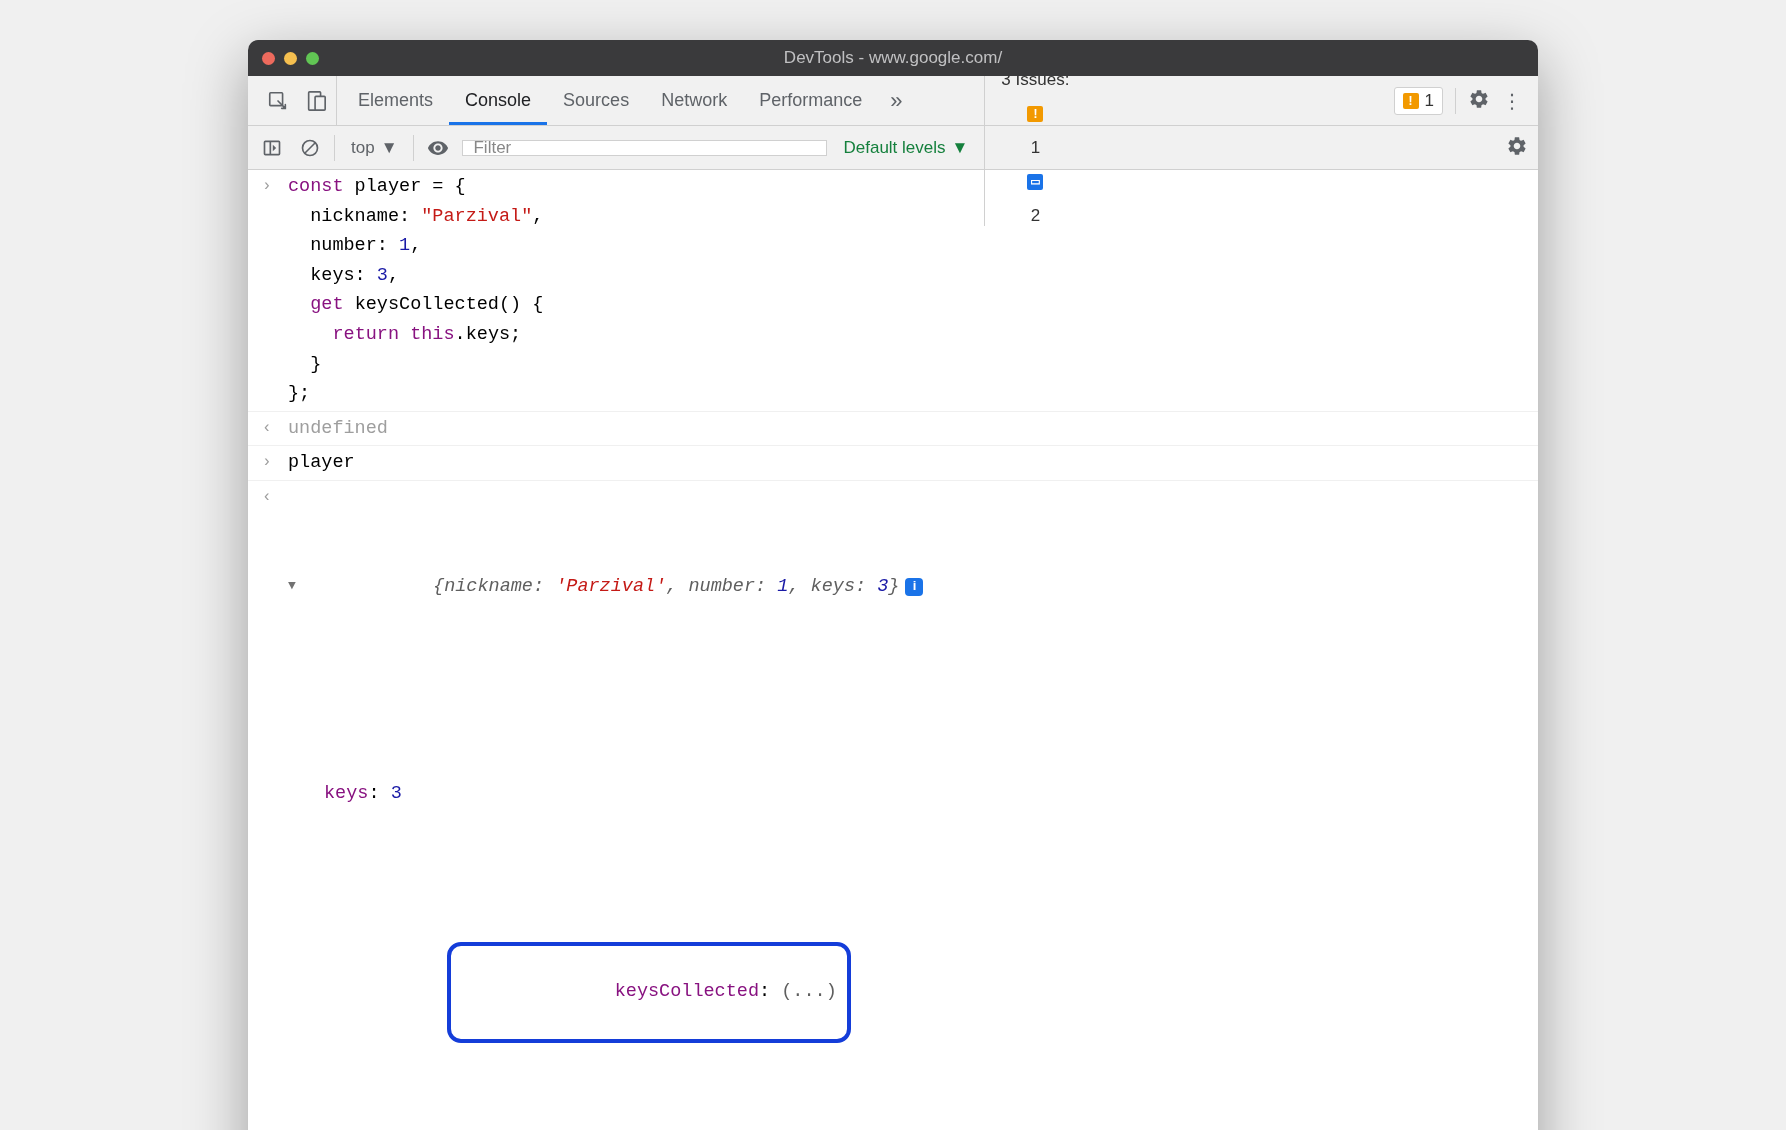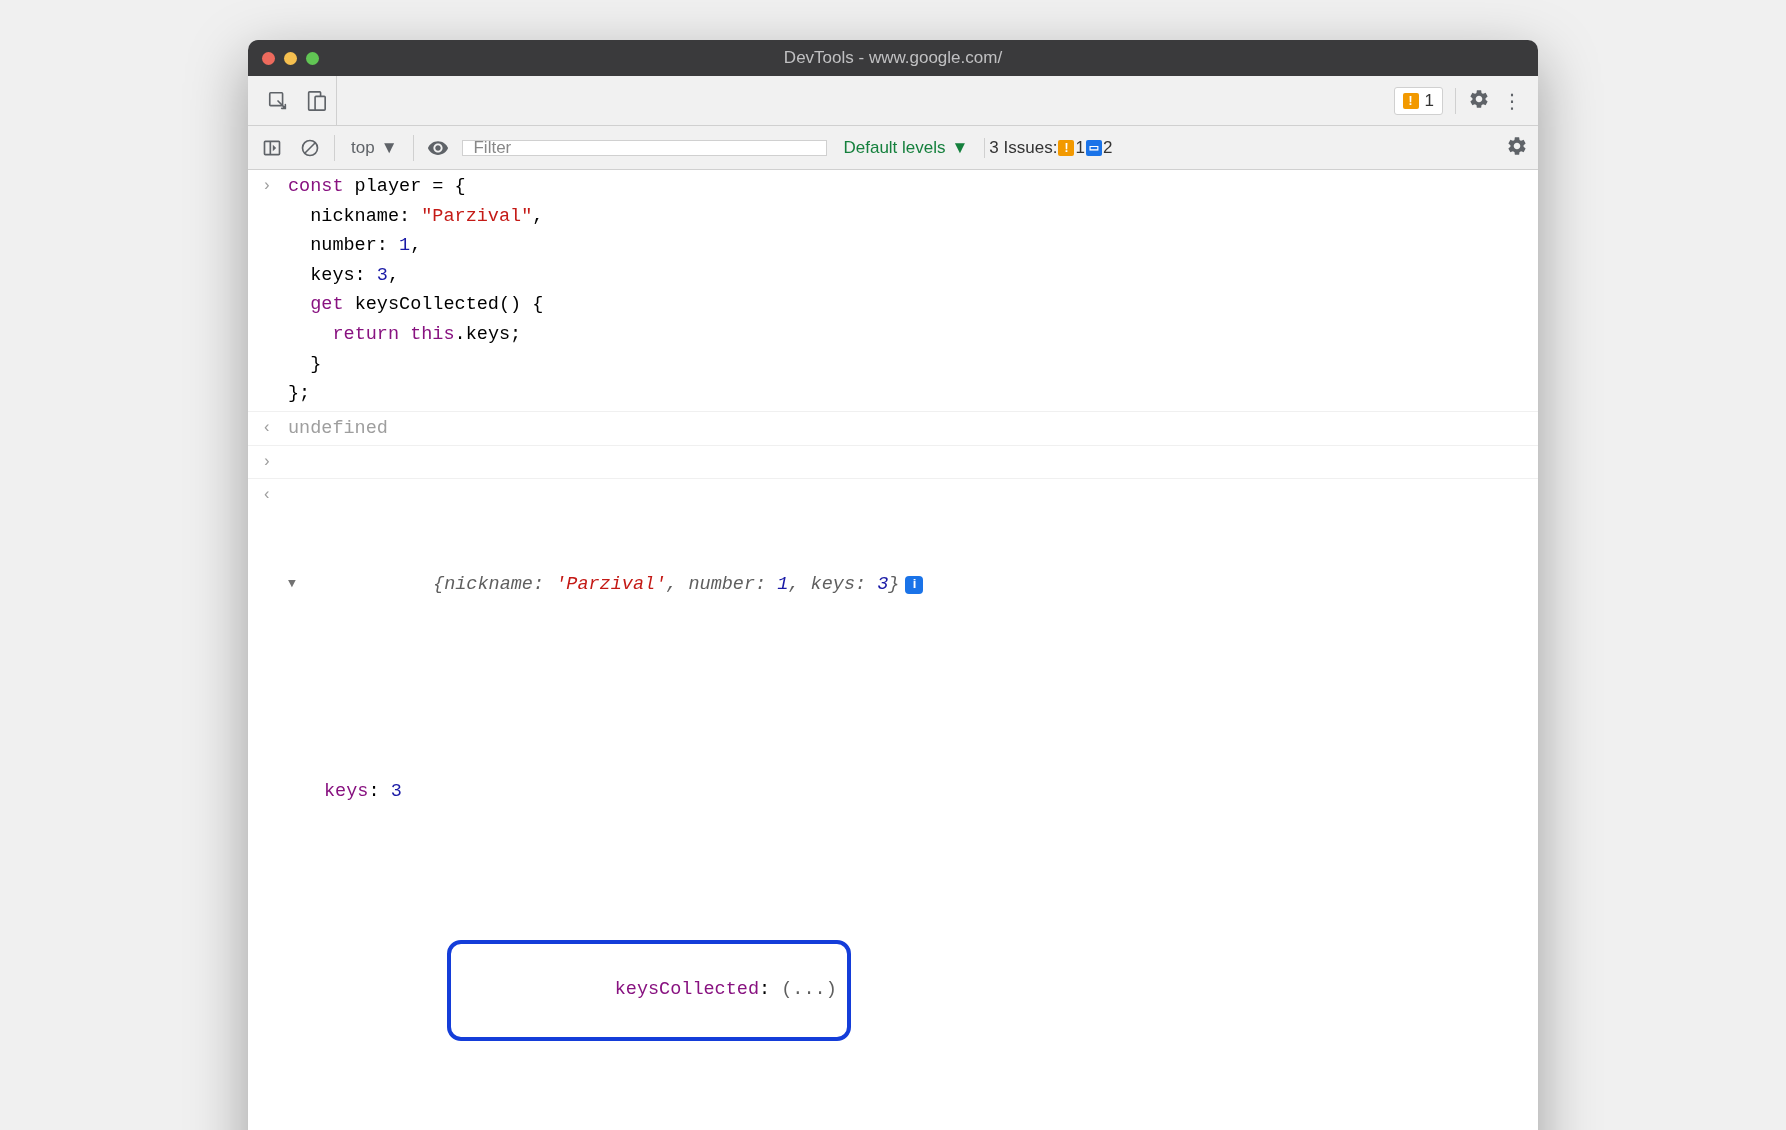--- a/index.html
+++ b/index.html
@@ -173,25 +173,26 @@
       align-items: center;
       gap: 6px;
       color: #15803d;
       font-size: 17px;
       cursor: pointer;
       padding: 0 6px;
     }
     .issues-link {
       display: flex;
       align-items: center;
-      gap: 1px;
+      gap: 16px;
       font-size: 17px;
       color: #333;
       border-left: 1px solid #d0d0d0;
-      padding-left: 4px;
+      padding-left: 16px;
+      flex-direction: column;
     }
     .issue-icon-info {
       width: 16px;
       height: 16px;
       background: #1a73e8;
       border-radius: 2px;
       display: inline-flex;
       align-items: center;
       justify-content: center;
       color: white;
@@ -294,20 +295,28 @@
             <path d="M12 12 L20 20 M16 20 L20 20 L20 16" stroke-linecap="round"></path>
           </svg>
       </div>
       <div class="icon-btn">
         <svg width="22" height="22" viewBox="0 0 24 24" fill="none" stroke="#5f6368" stroke-width="1.8">
             <rect x="4" y="2" width="13" height="20" rx="1"></rect>
             <rect x="11" y="7" width="11" height="15" rx="1" fill="#f1f1f1"></rect>
           </svg>
       </div>
     </div>
+    <div class="tablist">
+      <div class="tab">Elements</div>
+      <div class="tab active">Console</div>
+      <div class="tab">Sources</div>
+      <div class="tab">Network</div>
+      <div class="tab">Performance</div>
+      <div class="tab-more">»</div>
+    </div>
     <div class="tabbar-right">
       <div class="issues-badge">
         <span class="issue-icon-warn">!</span>
         <span>1</span>
       </div>
       <div class="separator-v"></div>
       <div class="gear-icon">
         <svg width="22" height="22" viewBox="0 0 24 24" fill="#5f6368">
             <path d="M19.14,12.94c0.04-0.3,0.06-0.61,0.06-0.94c0-0.32-0.02-0.64-0.07-0.94l2.03-1.58c0.18-0.14,0.23-0.41,0.12-0.61 l-1.92-3.32c-0.12-0.22-0.37-0.29-0.59-0.22l-2.39,0.96c-0.5-0.38-1.03-0.7-1.62-0.94L14.4,2.81c-0.04-0.24-0.24-0.41-0.48-0.41 h-3.84c-0.24,0-0.43,0.17-0.47,0.41L9.25,5.35C8.66,5.59,8.12,5.92,7.63,6.29L5.24,5.33c-0.22-0.08-0.47,0-0.59,0.22L2.74,8.87 C2.62,9.08,2.66,9.34,2.86,9.48l2.03,1.58C4.84,11.36,4.8,11.69,4.8,12s0.02,0.64,0.07,0.94l-2.03,1.58 c-0.18,0.14-0.23,0.41-0.12,0.61l1.92,3.32c0.12,0.22,0.37,0.29,0.59,0.22l2.39-0.96c0.5,0.38,1.03,0.7,1.62,0.94l0.36,2.54 c0.05,0.24,0.24,0.41,0.48,0.41h3.84c0.24,0,0.44-0.17,0.47-0.41l0.36-2.54c0.59-0.24,1.13-0.56,1.62-0.94l2.39,0.96 c0.22,0.08,0.47,0,0.59-0.22l1.92-3.32c0.12-0.22,0.07-0.47-0.12-0.61L19.14,12.94z M12,15.6c-1.98,0-3.6-1.62-3.6-3.6 s1.62-3.6,3.6-3.6s3.6,1.62,3.6,3.6S13.98,15.6,12,15.6z"></path>
           </svg>
@@ -376,20 +385,21 @@
 };</div>
     </div>
 
     <div class="log-row">
       <div class="log-gutter">‹</div>
       <div class="log-content undefined-text">undefined</div>
     </div>
 
     <div class="log-row">
       <div class="log-gutter">›</div>
+      <div class="log-content">player</div>
     </div>
 
     <div class="log-row" style="border-bottom:none;">
       <div class="log-gutter">‹</div>
       <div class="log-content">
         <div class="tree-row">
           <span class="tree-caret">▼</span>
           <span class="obj-summary">
             <span>{</span><span class="obj-key">nickname:</span> <span class="obj-val-str">'Parzival'</span>, <span class="obj-key">number:</span> <span class="obj-val-num">1</span>, <span class="obj-key">keys:</span> <span class="obj-val-num">3</span><span>}</span>
           </span>

